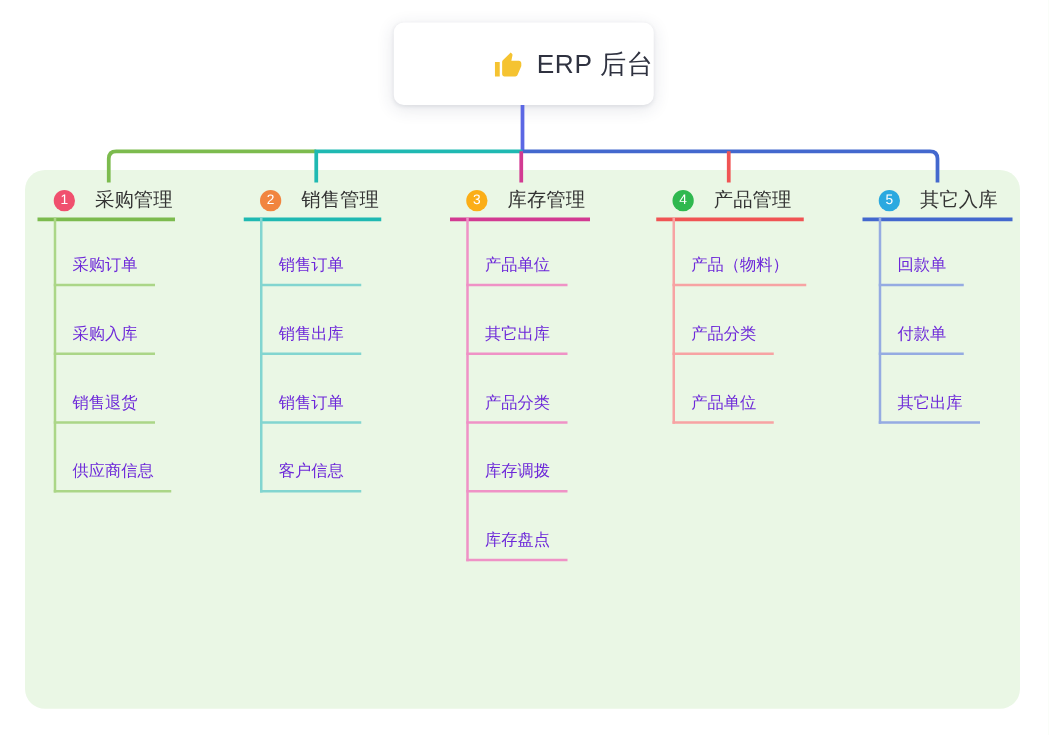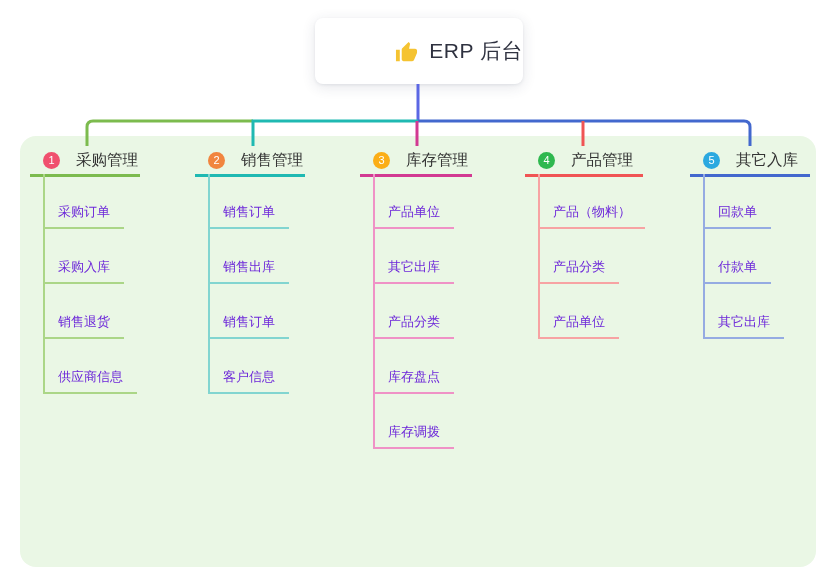--- a/index.html
+++ b/index.html
@@ -134,25 +134,25 @@
 
   <div class="child">
     <span class="child-label">其它出库</span>
   </div>
 
   <div class="child">
     <span class="child-label">产品分类</span>
   </div>
 
   <div class="child">
-    <span class="child-label">库存盘点</span>
+    <span class="child-label">库存调拨</span>
   </div>
 
   <div class="child">
-    <span class="child-label">库存调拨</span>
+    <span class="child-label">库存盘点</span>
   </div>
 
 </div>
   </div>
 
   <div class="branch" style="left: 525px; width: 118px; --line: #F05454; --light: #F7A3A3;">
     <div class="branch-header">
       <span class="badge" style="background: rgb(47, 184, 79);">4</span>
       <span class="branch-label">产品管理</span>
     </div>

